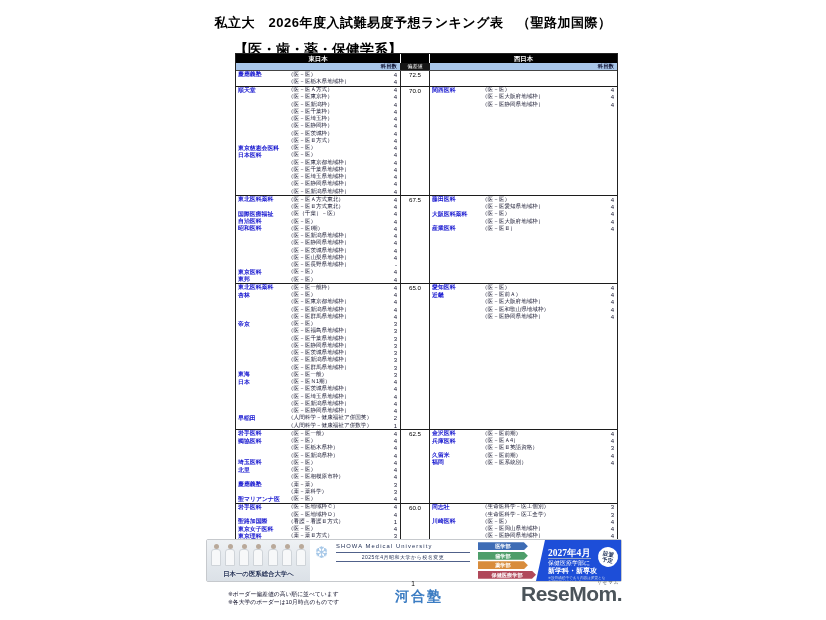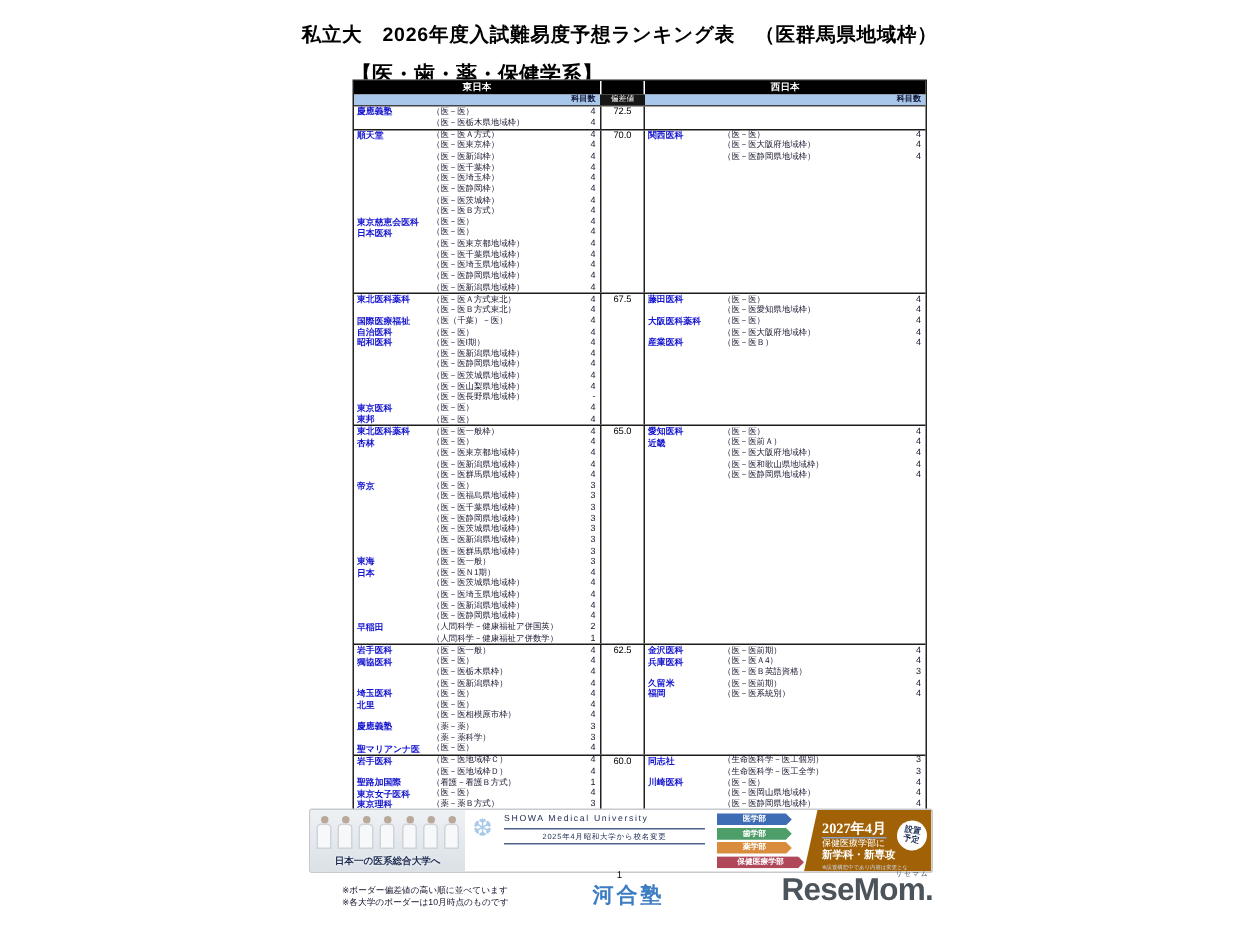--- a/index.html
+++ b/index.html
@@ -47,21 +47,21 @@
   .b-mid{width:166px;position:relative;padding:3px 0 0 26px;box-sizing:border-box;}
   .snowflake{position:absolute;left:5px;top:5px;font-size:16px;color:#a7c8e8;line-height:16px;}
   .b-name{font-size:15px;font-weight:bold;color:#1c2a50;letter-spacing:1.5px;line-height:16px;white-space:nowrap;}
   .b-en{font-size:5.8px;color:#1c2a50;letter-spacing:1.1px;line-height:7px;white-space:nowrap;}
   .b-rename{margin-top:2px;margin-right:6px;border-top:0.5px solid #50618a;border-bottom:0.5px solid #50618a;
             font-size:5px;color:#1c2a50;text-align:center;padding:1px 0;white-space:nowrap;letter-spacing:0.5px;}
   .b-ribbons{width:60px;display:flex;flex-direction:column;justify-content:center;gap:1.5px;padding:2px 0 2px 2px;box-sizing:border-box;}
   .ribbon{height:8px;color:#fff;font-size:5.2px;font-weight:bold;text-align:center;line-height:8px;
           white-space:nowrap;clip-path:polygon(0 0,calc(100% - 4px) 0,100% 50%,calc(100% - 4px) 100%,0 100%);}
   .ribbon:nth-child(-n+3){width:86%;}
-  .b-panel{flex:1;background:#a16207;color:#fff;position:relative;
+  .b-panel{flex:1;background:#1d4ed8;color:#fff;position:relative;
            clip-path:polygon(9px 0,100% 0,100% 100%,0 100%);padding:2px 3px 2px 12px;box-sizing:border-box;}
   .p-date{font-family:"Liberation Serif","DejaVu Serif",serif;font-size:9.5px;font-weight:bold;
           line-height:10px;border-bottom:0.5px solid #8ea2c8;display:inline-block;white-space:nowrap;}
   .p-line1{font-size:6px;line-height:7px;white-space:nowrap;}
   .p-line2{font-size:7px;font-weight:bold;line-height:8px;white-space:nowrap;}
   .p-note{font-size:3.6px;line-height:4.2px;color:#cdd6e8;margin-top:1px;width:58px;}
   .p-badge{position:absolute;right:3px;top:7px;width:20px;height:20px;border-radius:50%;background:#fff;
            color:#1e3057;font-size:5.4px;font-weight:bold;display:flex;align-items:center;justify-content:center;
            text-align:center;transform:rotate(10deg);}
   .p-badge span{display:block;width:12px;line-height:6px;}
@@ -72,21 +72,21 @@
          color:#3c7dc3;letter-spacing:2px;padding-left:12px;}
   .resemom{position:absolute;left:521px;top:582px;font-size:21px;font-weight:bold;color:#4b545a;
            letter-spacing:-0.5px;font-family:"Liberation Sans","DejaVu Sans",sans-serif;}
   .resemom-furi{position:absolute;left:597px;top:580px;font-size:4.5px;color:#4b545a;letter-spacing:1px;}
 </style>
 </head>
 <body>
 
 <div class="page">
 
-  <div class="title">私立大　2026年度入試難易度予想ランキング表　（医群馬県地域枠）</div>
+  <div class="title">私立大　2026年度入試難易度予想ランキング表　（聖路加国際）</div>
   <div class="section-label">【医・歯・薬・保健学系】</div>
 
   <div class="rtable">
     <div class="hdr">
       <div class="h-e">東日本</div>
       <div class="h-m"></div>
       <div class="h-w">西日本</div>
     </div>
     <div class="subhdr">
       <div class="sh-e">科目数</div>

